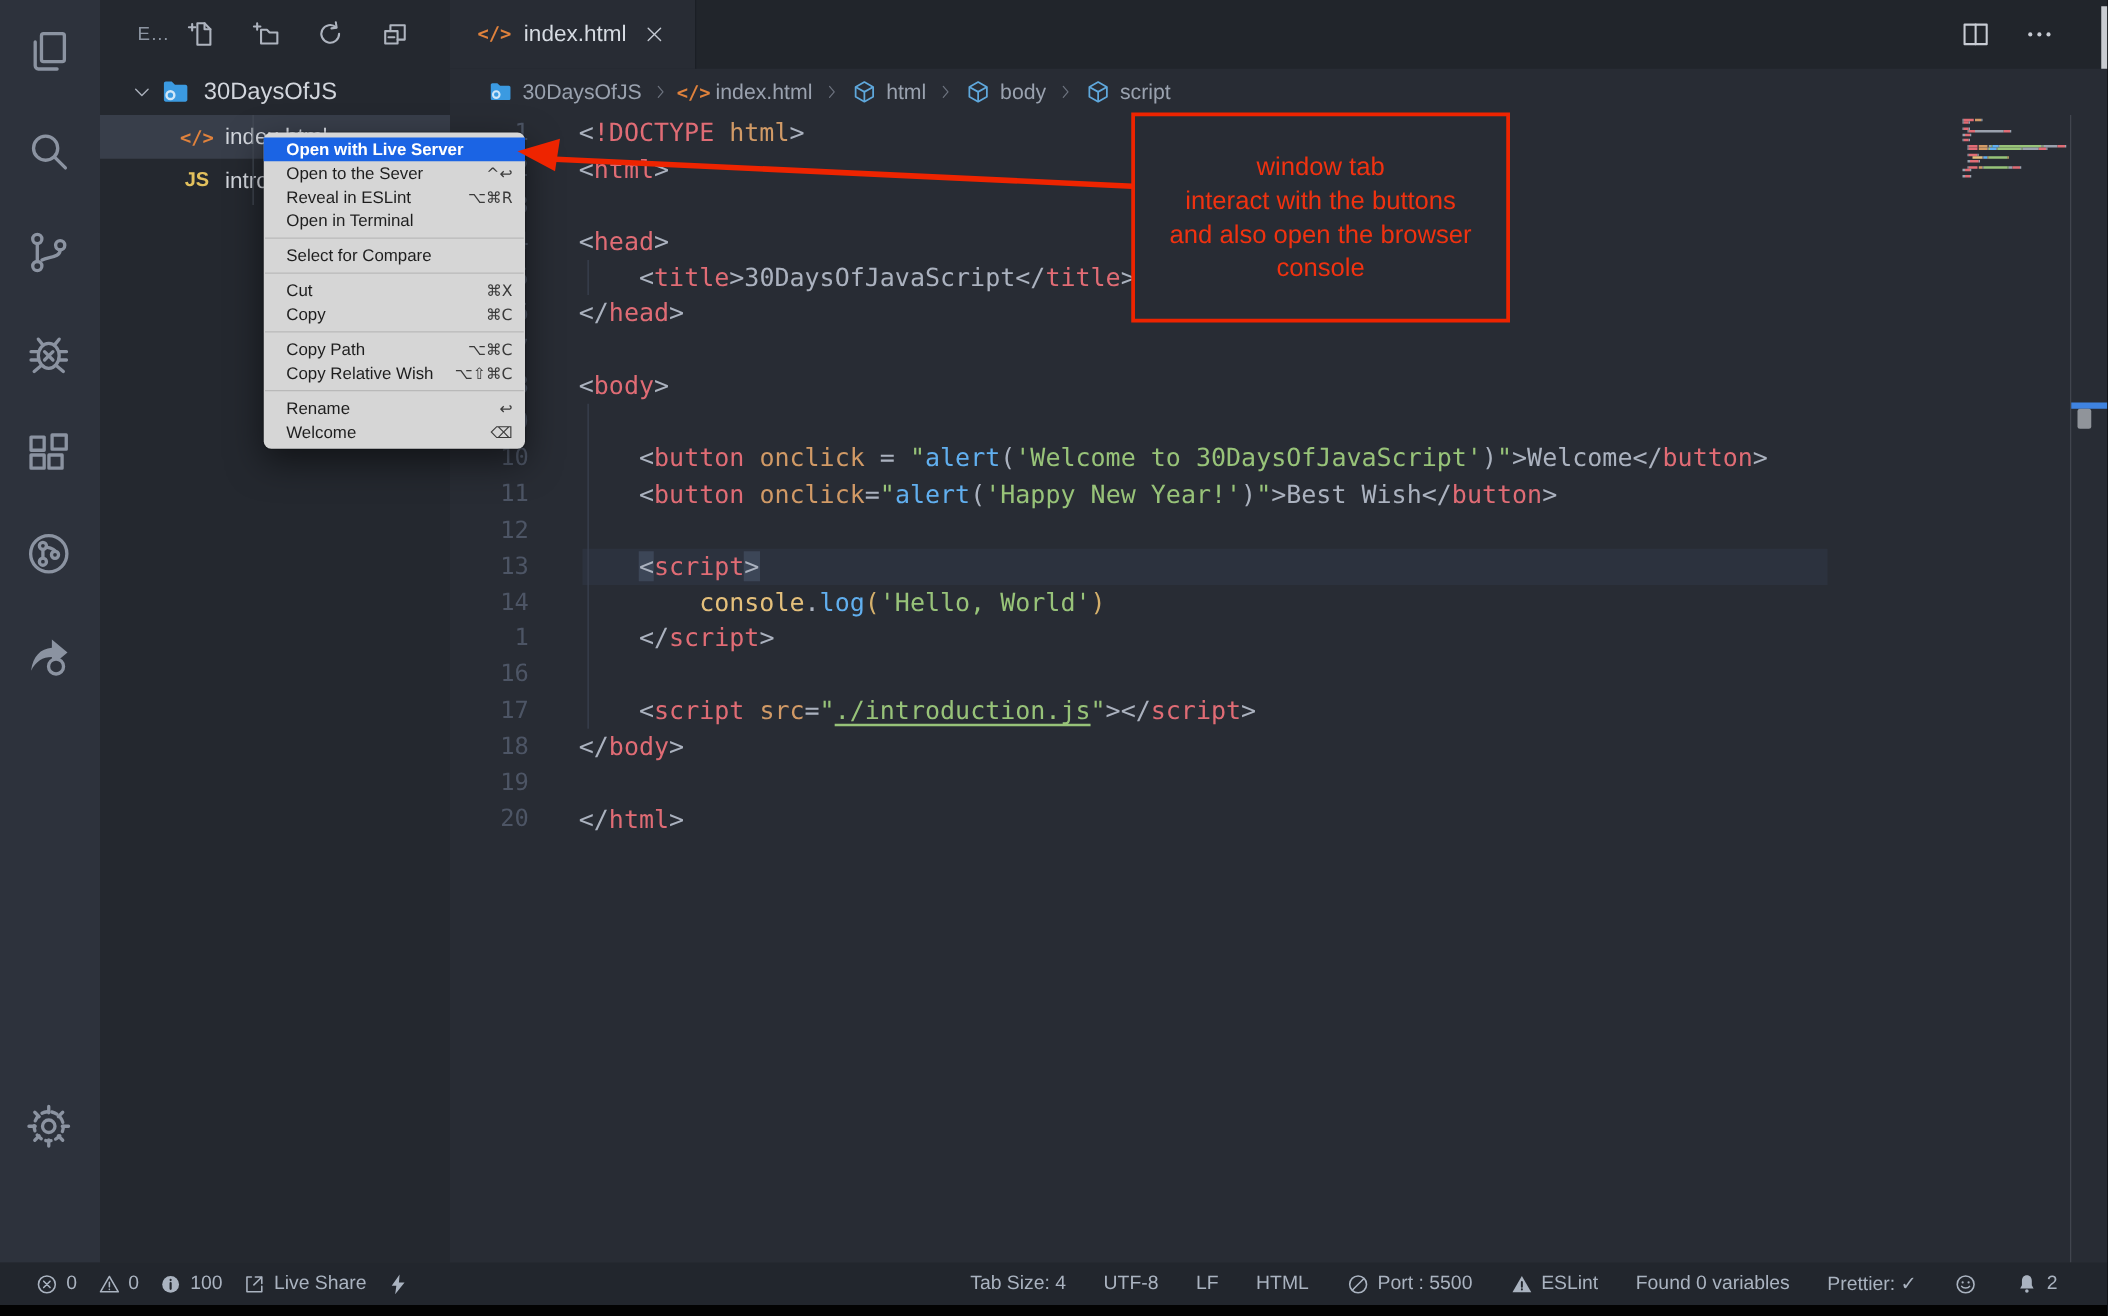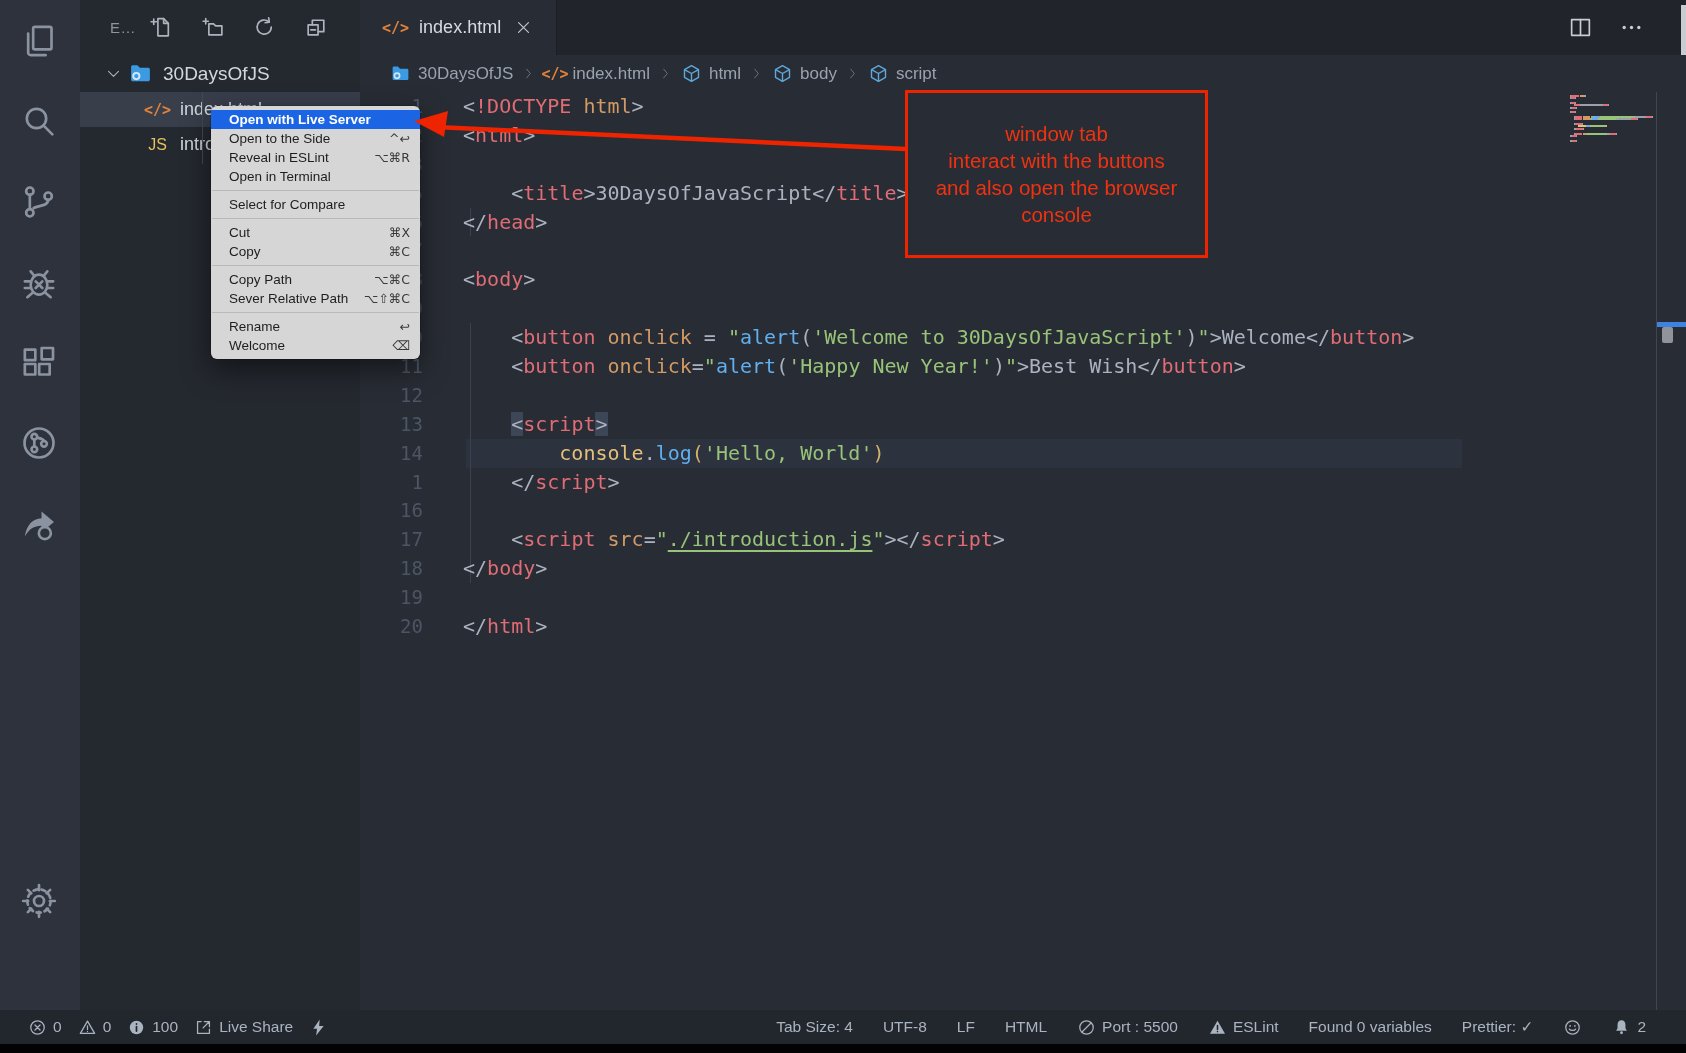--- a/index.html
+++ b/index.html
@@ -19,21 +19,21 @@
   .row-folder{top:55px;height:37px;font-size:19px;}
   .row-file1{top:92px;height:35px;font-size:18px;background:var(--selection-bg);}
   .row-file2{top:127px;height:35px;font-size:18px;}
   .chev{margin-left:25px;width:17px;height:17px;color:#aab0bb;}
   .chev svg{width:17px;height:17px;}
   .fold-ic{margin-left:6px;width:25px;height:25px;}
   .fold-ic svg{width:25px;height:25px;}
   .row-folder .lbl{margin-left:10px;}
   .file-ic{margin-left:65px;width:25px;height:22px;display:flex;align-items:center;justify-content:center;}
   .html-glyph{font-family:"DejaVu Sans Mono",monospace;font-weight:bold;font-size:15px;color:var(--html-icon);}
-  .js-glyph{font-family:"Liberation Sans",sans-serif;font-weight:normal;font-size:16px;color:var(--js-icon);}
+  .js-glyph{font-family:"Liberation Sans",sans-serif;font-weight:bold;font-size:16px;color:var(--js-icon);}
   .row-file1 .lbl,.row-file2 .lbl{margin-left:10px;}
   .tree-guide{position:absolute;left:122px;top:92px;width:1px;height:72px;background:#434a55;}
   
   .editor{position:absolute;left:360px;top:0;right:0;height:1010px;background:var(--editor-bg);}
   .tabbar{position:absolute;left:0;top:0;right:0;height:55px;background:var(--tabbar-bg);}
   .tab{position:absolute;left:0;top:0;width:196px;height:55px;background:var(--editor-bg);
        display:flex;align-items:center;border-right:1px solid #1b1f25;}
   .tab .t-ic{margin-left:22px;}
   .tab .t-lbl{margin-left:10px;font-size:18px;color:#d6dbe2;}
   .tab .t-close{margin-left:14px;width:17px;height:17px;color:#c3c8d1;}
@@ -307,20 +307,24 @@
           </div>
           <div class="code-line">
             <span class="ln">2</span>
             <span class="cl-code"><span class="c-pun">&lt;</span><span class="c-tag">html</span><span class="c-pun">&gt;</span></span>
           </div>
           <div class="code-line">
             <span class="ln">3</span>
             <span class="cl-code"></span>
           </div>
           <div class="code-line">
+            <span class="ln">4</span>
+            <span class="cl-code"><span class="c-pun">&lt;</span><span class="c-tag">head</span><span class="c-pun">&gt;</span></span>
+          </div>
+          <div class="code-line">
             <span class="ln">5</span>
             <span class="cl-code"><span class="c-pun">    &lt;</span><span class="c-tag">title</span><span class="c-pun">&gt;30DaysOfJavaScript&lt;/</span><span class="c-tag">title</span><span class="c-pun">&gt;</span></span>
           </div>
           <div class="code-line">
             <span class="ln">6</span>
             <span class="cl-code"><span class="c-pun">&lt;/</span><span class="c-tag">head</span><span class="c-pun">&gt;</span></span>
           </div>
           <div class="code-line">
             <span class="ln">7</span>
             <span class="cl-code"></span>
@@ -506,21 +510,21 @@
       <div class="ov-thumb"></div>
     </div>
   </div>
 
   <div class="context-menu" id="context-menu">
       <div class="menu-item hl">
         <span>Open with Live Server</span>
         <span class="sc"></span>
       </div>
       <div class="menu-item">
-        <span>Open to the Side</span>
+        <span>Open to the Sever</span>
         <span class="sc">^↩</span>
       </div>
       <div class="menu-item">
         <span>Reveal in ESLint</span>
         <span class="sc">⌥⌘R</span>
       </div>
       <div class="menu-item">
         <span>Open in Terminal</span>
         <span class="sc"></span>
       </div>
@@ -537,21 +541,21 @@
       <div class="menu-item">
         <span>Copy</span>
         <span class="sc">⌘C</span>
       </div>
       <div class="menu-sep"></div>
       <div class="menu-item">
         <span>Copy Path</span>
         <span class="sc">⌥⌘C</span>
       </div>
       <div class="menu-item">
-        <span>Sever Relative Path</span>
+        <span>Copy Relative Wish</span>
         <span class="sc">⌥⇧⌘C</span>
       </div>
       <div class="menu-sep"></div>
       <div class="menu-item">
         <span>Rename</span>
         <span class="sc">↩</span>
       </div>
       <div class="menu-item">
         <span>Welcome</span>
         <span class="sc">⌫</span>

